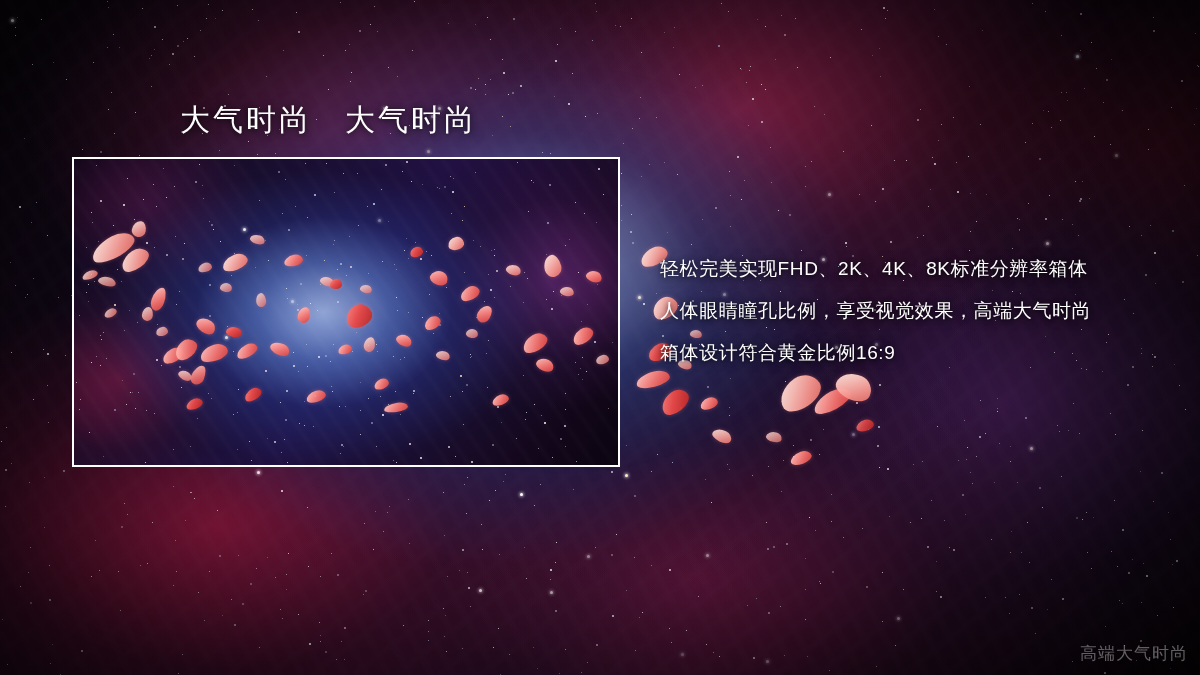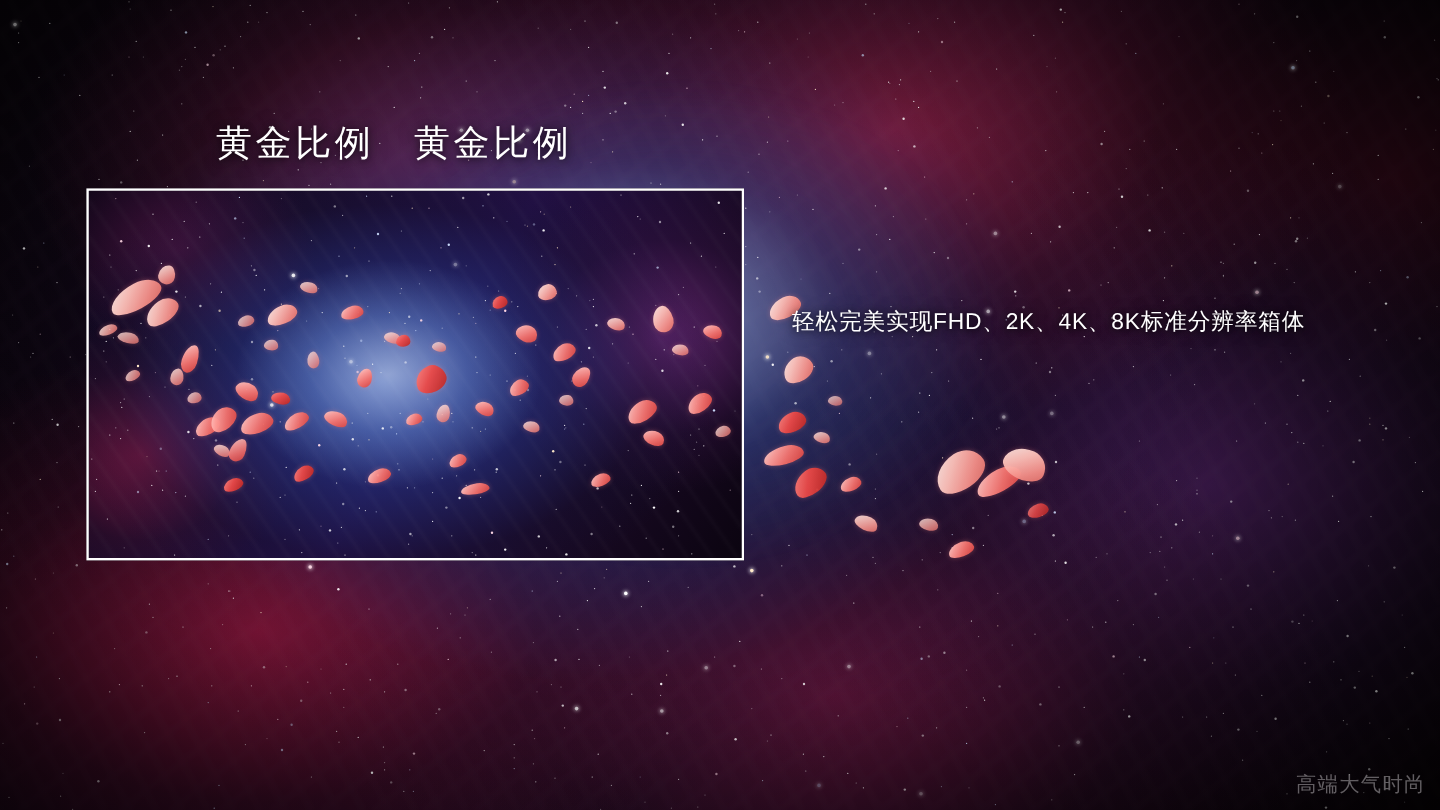--- a/index.html
+++ b/index.html
@@ -1437,20 +1437,22 @@
         <div class="petal" style="left:448px;top:176px;width:26px;height:16px;transform:rotate(-30deg);"></div>
         <div class="petal" style="left:462px;top:200px;width:18px;height:12px;transform:rotate(24deg);"></div>
         <div class="petal pale" style="left:470px;top:96px;width:17px;height:22px;transform:rotate(-14deg);"></div>
         <div class="petal pale" style="left:486px;top:128px;width:14px;height:9px;transform:rotate(12deg);opacity:0.85;"></div>
         <div class="petal" style="left:498px;top:170px;width:22px;height:14px;transform:rotate(-34deg);"></div>
         <div class="petal" style="left:512px;top:112px;width:16px;height:11px;transform:rotate(20deg);"></div>
         <div class="petal pale" style="left:522px;top:196px;width:13px;height:9px;transform:rotate(-12deg);opacity:0.8;"></div>
       </div>
   </div>
 
-  <div class="headline">黄金比例　黄金比例</div>
+  <div class="headline">大气时尚　大气时尚</div>
 
   <div class="body-copy">
     <p>轻松完美实现FHD、2K、4K、8K标准分辨率箱体</p>
+    <p>人体眼睛瞳孔比例，享受视觉效果，高端大气时尚</p>
+    <p>箱体设计符合黄金比例16:9</p>
   </div>
 
   <div class="watermark">高端大气时尚</div>
 </div>
 
 </body></html>

